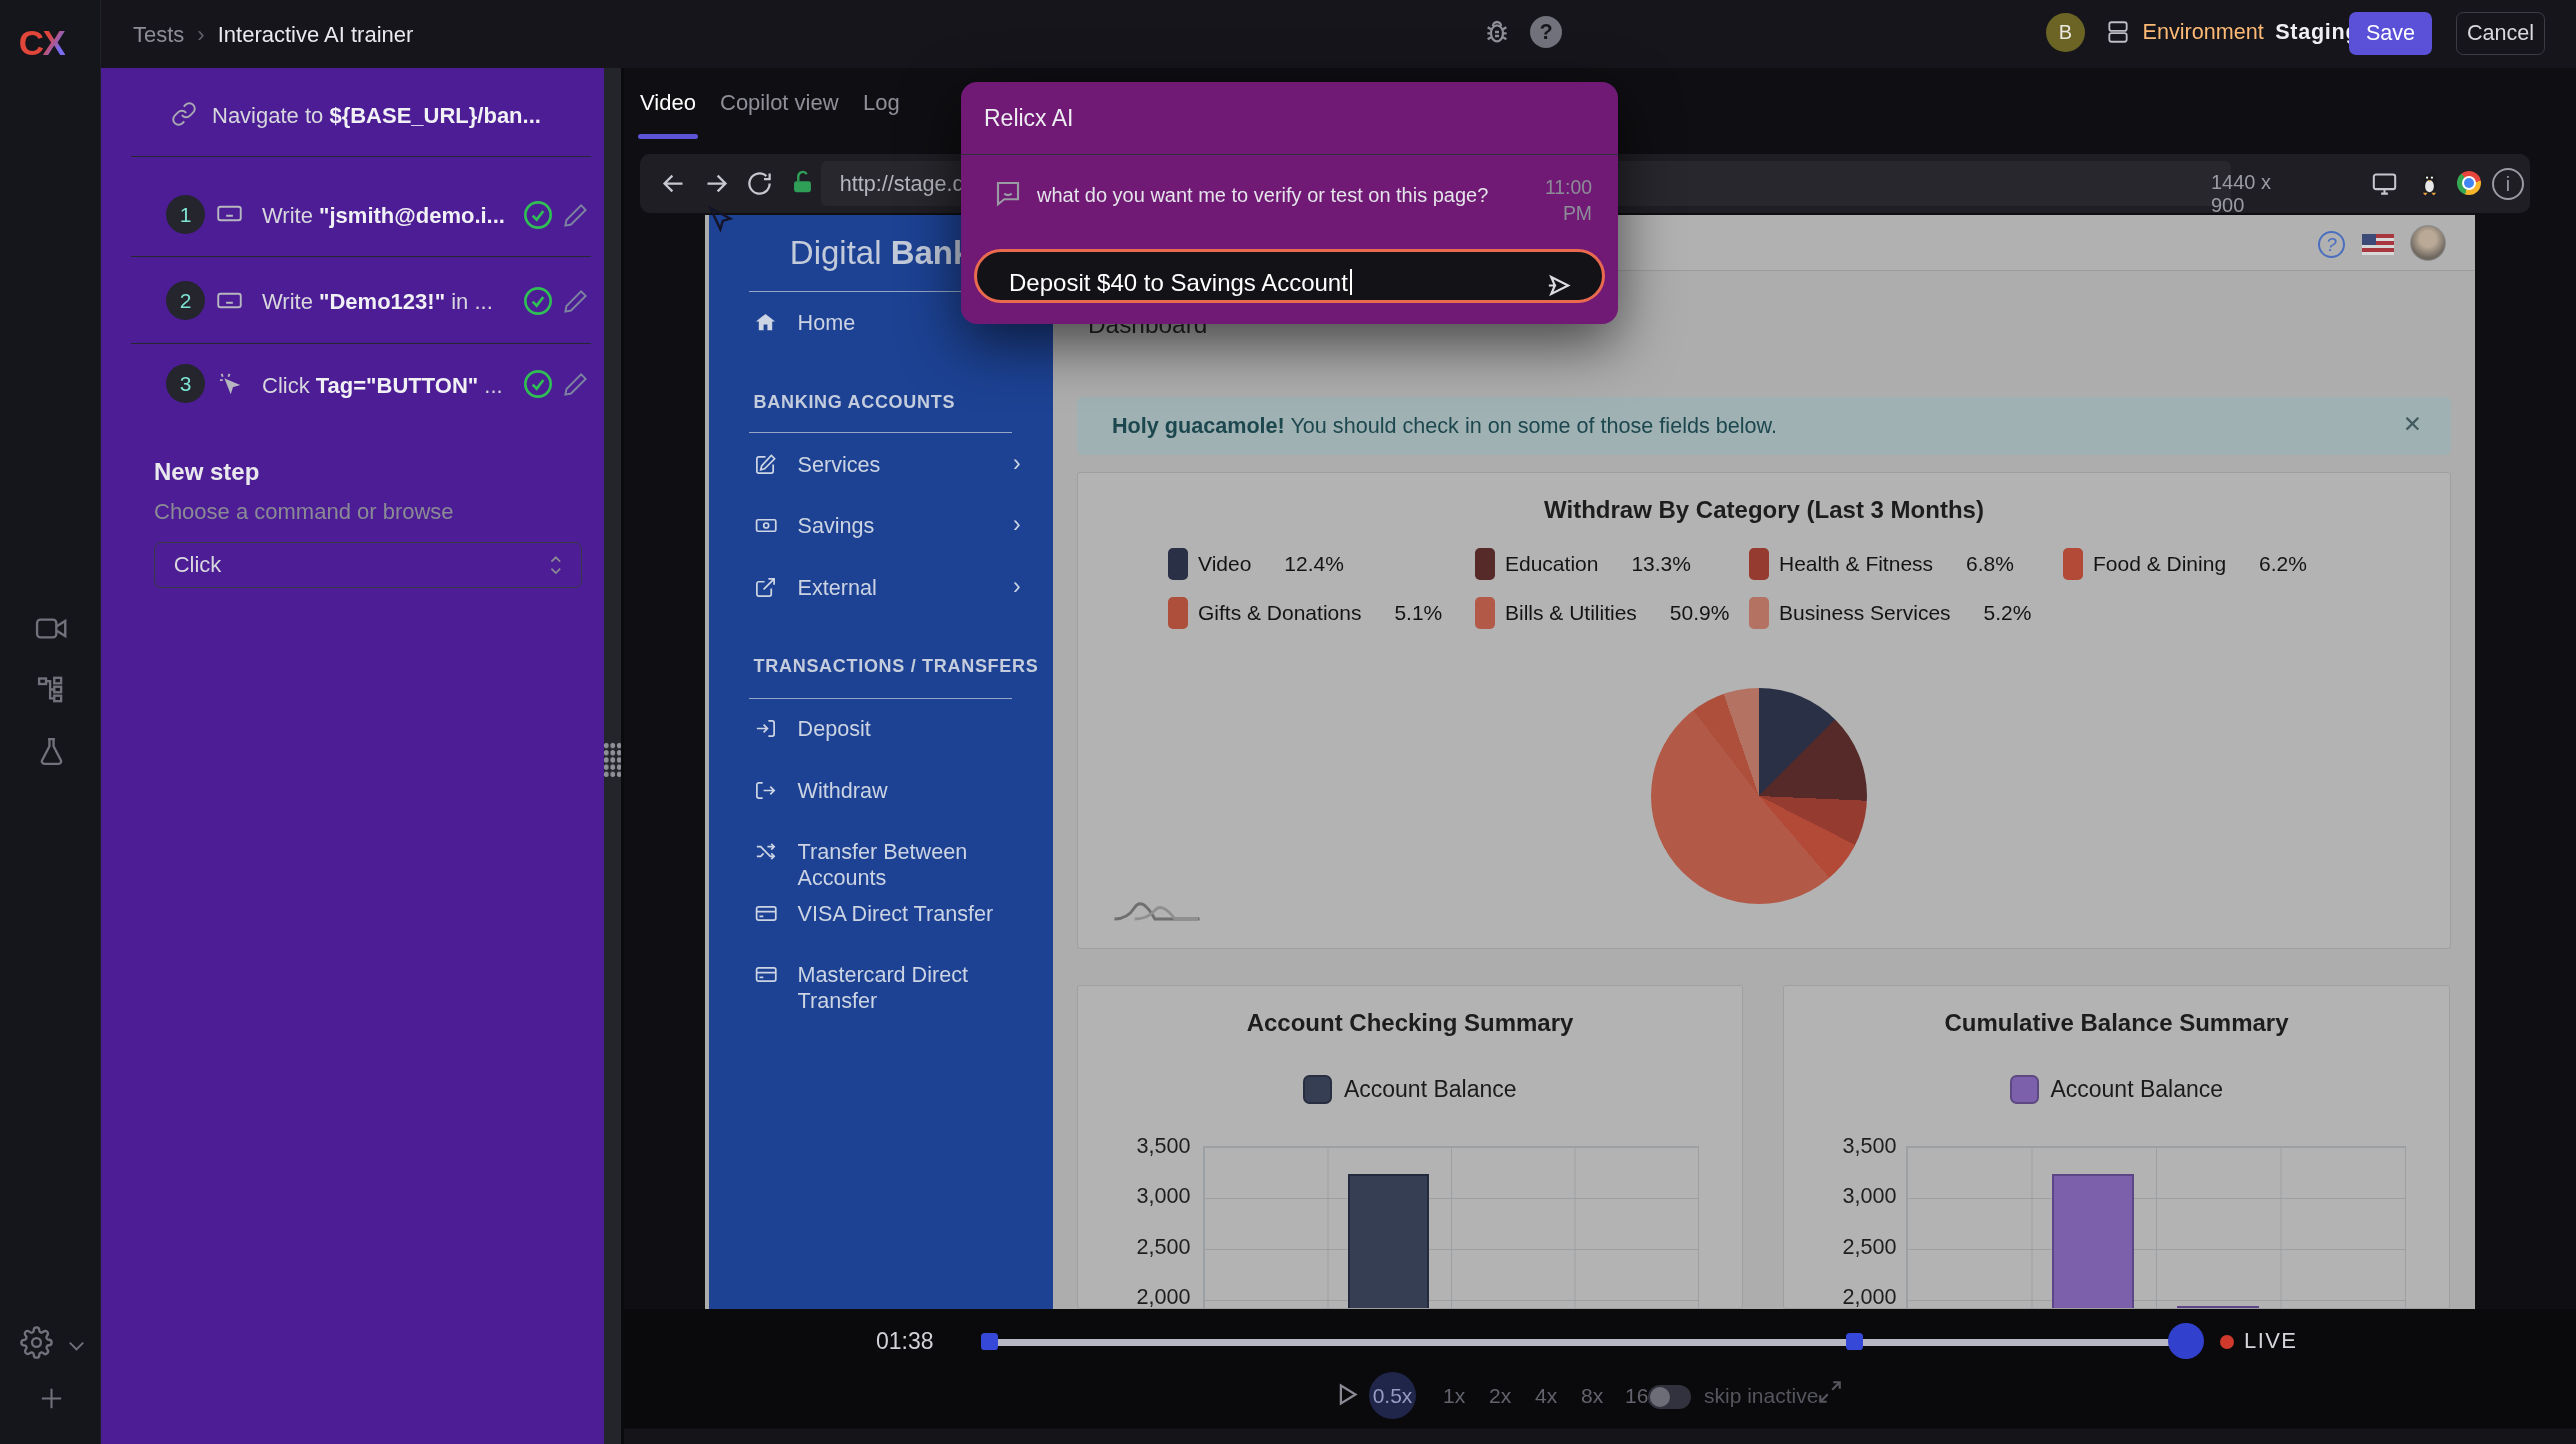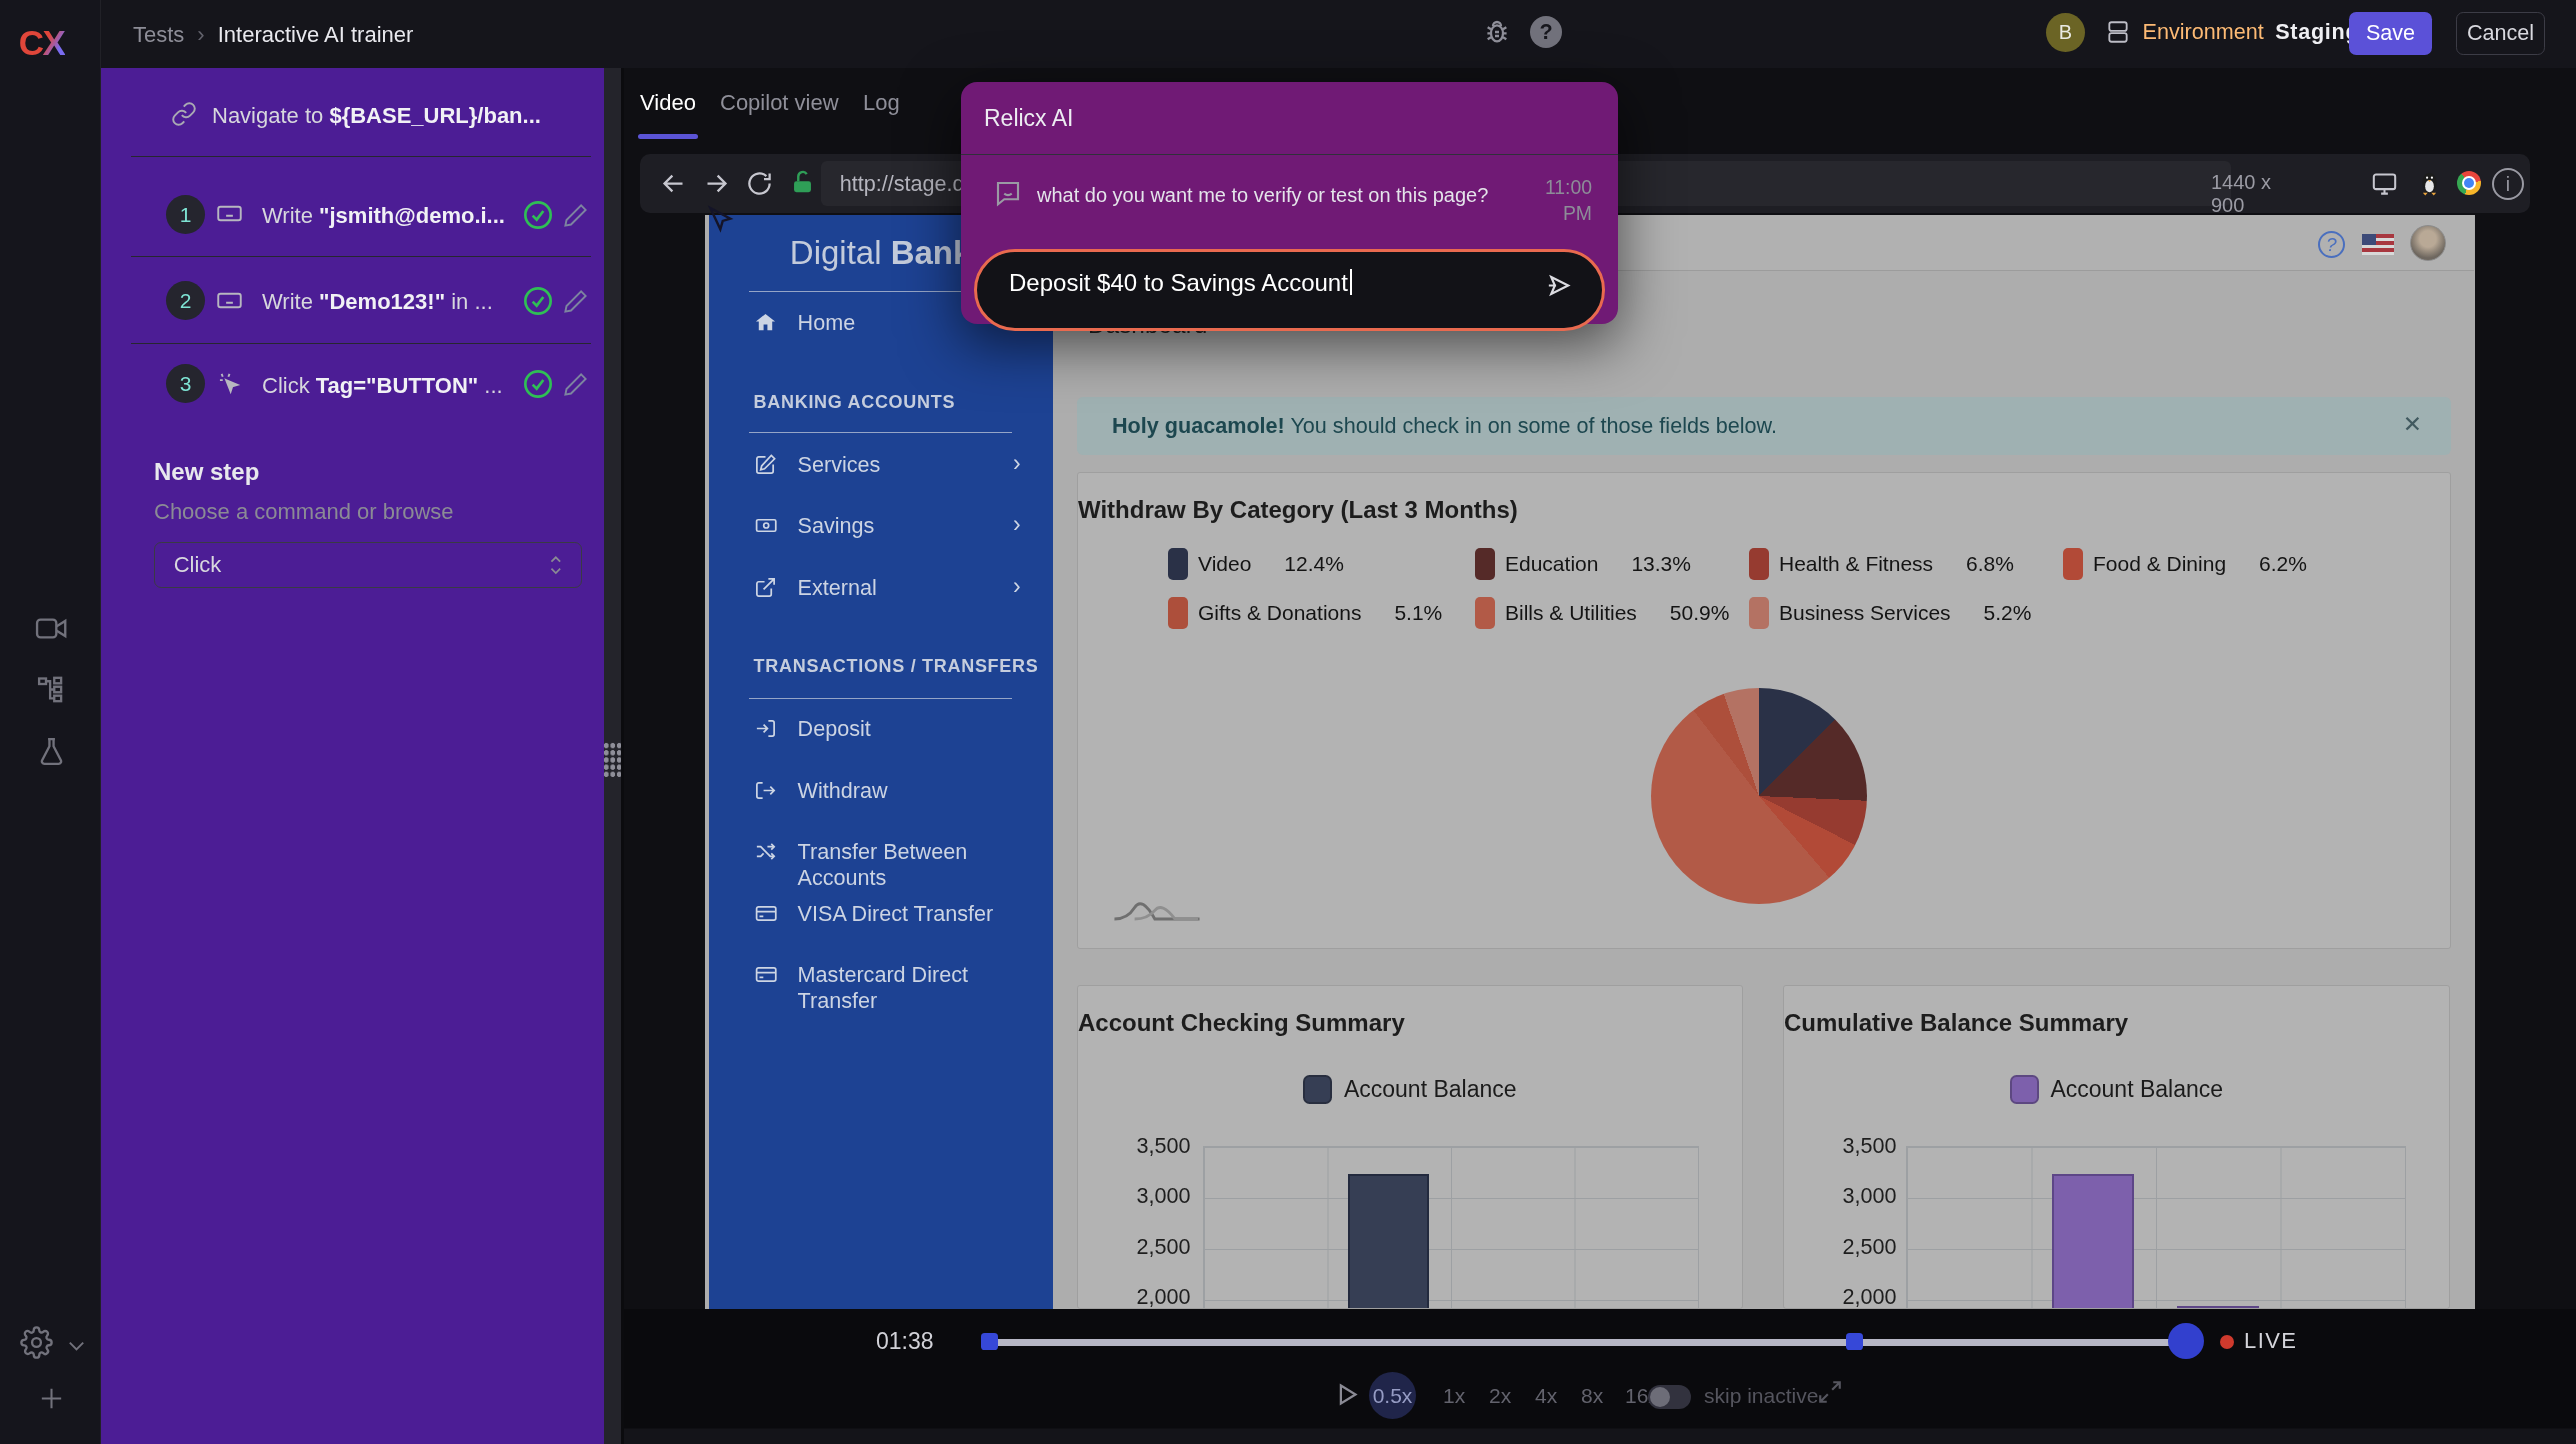--- a/index.html
+++ b/index.html
@@ -76,21 +76,21 @@
   .q-circ { position:absolute; width:27px; height:27px; border-radius:50%; border:2.2px solid #4a6fbe; color:#4a6fbe; font-size:18.7px; text-align:center; line-height:24.4px; }
   .usflag { position:absolute; width:32px; height:21.6px; background:repeating-linear-gradient(#a8373f 0 3.6px,#d8d8d8 3.6px 7.2px); }
   .usflag::after { content:""; position:absolute; left:0; top:0; width:14.4px; height:11.5px; background:#3c4a78; }
   .siteavatar { position:absolute; width:36px; height:36px; border-radius:50%; background:radial-gradient(circle at 50% 38%, #b9a996 0 30%, #6e675f 70%); border:1.4px solid #8c8c8c; }
   .pgtitle { position:absolute; left:383px; top:96px; font-size:24.4px; color:#242424; }
   .alert { position:absolute; left:372px; top:182px; width:1374px; height:58px; background:#9fb1b2; border-radius:5.8px; }
   .alert .atext { position:absolute; left:35px; top:16px; font-size:21.6px; color:#1d474f; }
   .alert .aclose { position:absolute; right:29px; top:14.4px; font-size:23px; color:#41595f; }
 
   .card { position:absolute; background:#b3b3b3; border:1.4px solid #9f9f9f; border-radius:2.9px; overflow:hidden; }
-  .cardtitle { position:absolute; left:0; top:23px; width:100%; font-size:24px; font-weight:600; color:#1d1d1d; }
+  .cardtitle { position:absolute; left:0; top:23px; width:100%; text-align:center; font-size:24px; font-weight:600; color:#1d1d1d; }
   .pleg { position:absolute; display:flex; align-items:center; }
   .pleg .sw { width:20px; height:32px; border-radius:5px; }
   .pleg .lab { font-size:21px; color:#141414; margin-left:10px; }
   .pleg .pct { font-size:21px; color:#141414; margin-left:33px; }
   .pie { position:absolute; left:573px; top:215px; width:216px; height:216px; border-radius:50%; }
 
   .bleg { position:absolute; left:0; top:89px; width:100%; display:flex; justify-content:center; align-items:center; gap:11.5px; }
   .bleg .sw { width:29px; height:29px; border-radius:6.5px; border:2.2px solid rgba(0,0,0,.25); }
   .bleg .lab { font-size:23px; color:#1b1b1b; }
   .plot { position:absolute; top:160px; height:165px; border:1.4px solid #9da0a3; border-bottom:none;
@@ -112,21 +112,21 @@
   .speed-active { position:absolute; left:745px; top:63px; width:47px; height:47px; border-radius:50%; background:#20254a; color:#969cc4; font-size:21px; text-align:center; line-height:47px; }
   .toggle { position:absolute; left:1024px; top:76px; width:43px; height:24.4px; border-radius:13px; background:#32323e; }
   .toggle::before { content:""; position:absolute; left:2.2px; top:2.2px; width:20px; height:20px; border-radius:50%; background:#6d6d78; }
 
   
   .dialog { position:absolute; left:961px; top:82px; width:657px; height:242px; background:#701a75; border-radius:16px; box-shadow:0 18.7px 58px rgba(0,0,0,.6); z-index:60; }
   .dlg-title { position:absolute; left:23px; top:23px; font-size:23px; color:#ededf2; }
   .dlg-div { position:absolute; left:0; top:72px; width:100%; height:1.4px; background:#30303a; }
   .dlg-msg { position:absolute; left:76px; top:102px; font-size:20px; color:#e4e4ea; }
   .dlg-time { position:absolute; right:26px; top:92px; text-align:right; font-size:19.4px; color:#8d8d98; line-height:26px; }
-  .ring { position:absolute; left:13px; top:167px; width:631px; height:82px; border:3.6px solid #e96a4f; border-radius:43px; background:#121217;text-align:center; }
+  .ring { position:absolute; left:13px; top:167px; width:631px; height:54px; border:3.6px solid #e96a4f; border-radius:43px; background:#121217;text-align:center; }
   .ring .ival { position:absolute; left:32px; top:17px; font-size:24px; color:#fff; white-space:nowrap; }
   .caret { display:inline-block; width:2.2px; height:26px; background:#fff; vertical-align:-4.3px; margin-left:2.2px; }
 
   .cursor { position:absolute; left:705px; top:204px; z-index:30; }
   svg { display:block; }
 </style>
 </head>
 <body>
 
 <div class="app">

